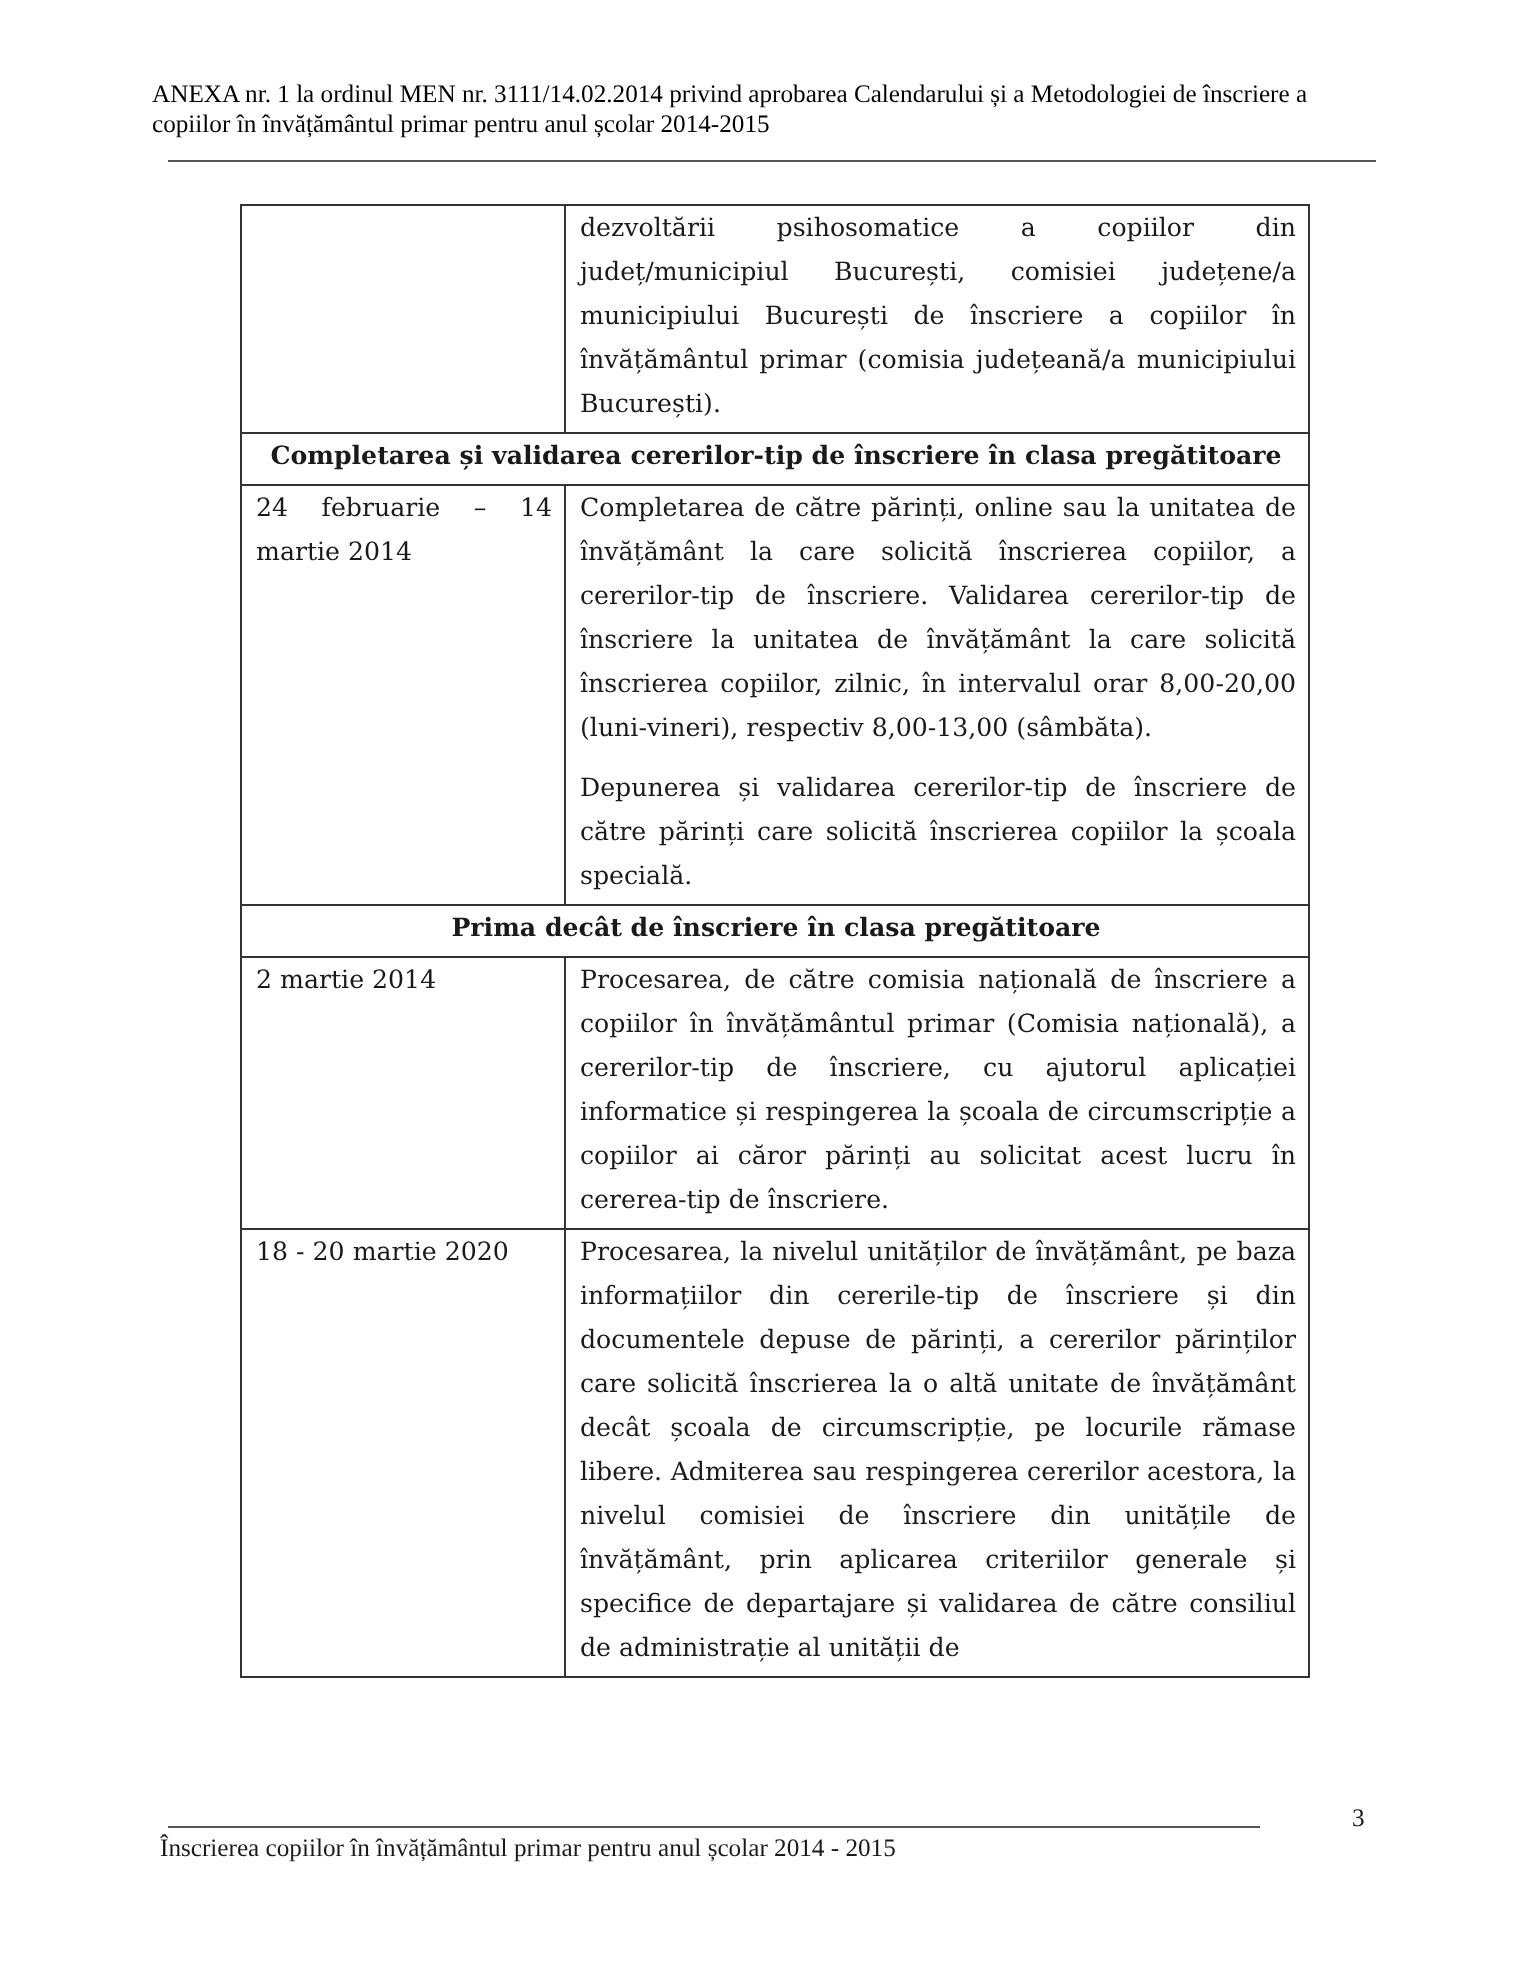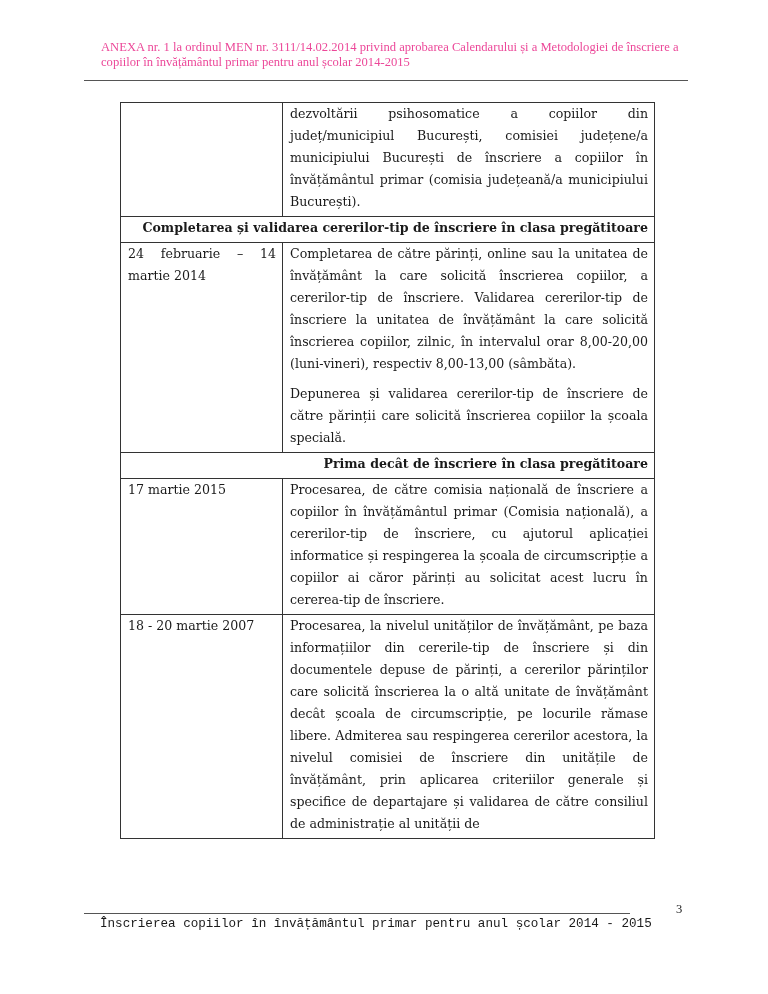--- a/index.html
+++ b/index.html
@@ -1,50 +1,50 @@
 <!DOCTYPE html>
 <html><head>
 <meta charset="utf-8">
 <style>
   html, body { margin: 0; padding: 0; background: #ffffff; }
   body { width: 768px; height: 994px; position: relative; overflow: hidden; color: #111; }
   .header {
-    position: absolute; left: 101px; top: 40px; width: 610px;
-    font-family: "Liberation Serif", serif; font-size: 12.6px; line-height: 15px; color: #ec4899;
+    position: absolute; left: 76px; top: 40px; width: 610px;
+    font-family: "Liberation Serif", serif; font-size: 12.6px; line-height: 15px; color: #000000;
   }
   .rule-top {
     position: absolute; left: 84px; top: 80px; width: 604px; height: 0;
     border-top: 1px solid #555;
   }
   table.cal {
     position: absolute; left: 120px; top: 102px; width: 535px;
     border-collapse: collapse; table-layout: fixed;
     font-family: "DejaVu Serif", serif; font-size: 12.6px; line-height: 22px; color: #1a1a1a;
   }
   table.cal td {
     border: 1.5px solid #333; vertical-align: top; padding: 0 6px 3px 7px;
   }
   td.date { width: 148px; }
   td.desc { text-align: justify; }
   td.section {
-    text-align: right; font-weight: bold; padding: 1px 6px 2px; margin-top: 27px;
+    text-align: center; font-weight: bold; padding: 1px 6px 2px; margin-top: 27px;
   }
   .para { margin: 0; }
   .para + .para { margin-top: 8px; }
   .rule-bottom {
     position: absolute; left: 84px; top: 913px; width: 546px; height: 0;
     border-top: 1px solid #555;
   }
   .page-num {
     position: absolute; left: 676px; top: 902px;
     font-family: "Liberation Serif", serif; font-size: 12.6px; color: #1a1a1a;
   }
   .footer {
-    position: absolute; left: 100px; top: 917px;
-    font-family: Liberation Mono, monospace; font-size: 12.6px; color: #1a1a1a;
+    position: absolute; left: 80px; top: 917px;
+    font-family: Liberation Serif, serif; font-size: 12.6px; color: #1a1a1a;
   }
 </style>
 </head>
 <body>
 
 <div class="header">ANEXA nr. 1 la ordinul MEN nr. 3111/14.02.2014 privind aprobarea Calendarului și a Metodologiei de înscriere a copiilor în învățământul primar pentru anul școlar 2014-2015</div>
 <div class="rule-top"></div>
 
 <table class="cal">
   <tbody>
@@ -56,34 +56,34 @@
     </tr>
     <tr>
       <td class="section" colspan="2">Completarea și validarea cererilor-tip de înscriere în clasa pregătitoare</td>
     </tr>
     <tr>
       <td class="date" style="text-align:justify;text-align-last:left;">
         <span>24 februarie – 14 martie 2014</span>
       </td>
       <td class="desc">
         <p class="para">Completarea de către părinți, online sau la unitatea de învățământ la care solicită înscrierea copiilor, a cererilor-tip de înscriere. Validarea cererilor-tip de înscriere la unitatea de învățământ la care solicită înscrierea copiilor, zilnic, în intervalul orar 8,00-20,00 (luni-vineri), respectiv 8,00-13,00 (sâmbăta).</p>
-        <p class="para">Depunerea și validarea cererilor-tip de înscriere de către părinții care solicită înscrierea copiilor la școala specială.</p>
+        <p class="para">Depunerea și validarea cererilor-tip de înscriere de către părinți care solicită înscrierea copiilor la școala specială.</p>
       </td>
     </tr>
     <tr>
       <td class="section" colspan="2">Prima decât de înscriere în clasa pregătitoare</td>
     </tr>
     <tr>
-      <td class="date">17 martie 2015</td>
+      <td class="date">2 martie 2014</td>
       <td class="desc">
         <p class="para">Procesarea,  de către comisia națională de înscriere a copiilor în învățământul primar (Comisia națională), a cererilor-tip de înscriere, cu ajutorul aplicației informatice și respingerea la școala de circumscripție a copiilor ai căror părinți au solicitat acest lucru în cererea-tip de înscriere.</p>
       </td>
     </tr>
     <tr>
-      <td class="date">18 - 20 martie 2007</td>
+      <td class="date">18 - 20 martie 2020</td>
       <td class="desc">
         <p class="para">Procesarea, la nivelul unităților de învățământ, pe baza informațiilor din cererile-tip de înscriere și din documentele depuse de părinți, a cererilor părinților care solicită înscrierea la o altă unitate de învățământ decât școala de circumscripție, pe locurile rămase libere. Admiterea sau respingerea cererilor acestora, la nivelul comisiei de înscriere din unitățile de învățământ, prin aplicarea criteriilor generale și specifice de departajare și validarea de către consiliul de administrație al unității de</p>
       </td>
     </tr>
   </tbody>
 </table>
 
 <div class="rule-bottom"></div>
 <div class="page-num">3</div>
 <div class="footer">Înscrierea copiilor în învățământul primar pentru anul școlar 2014 - 2015</div>

